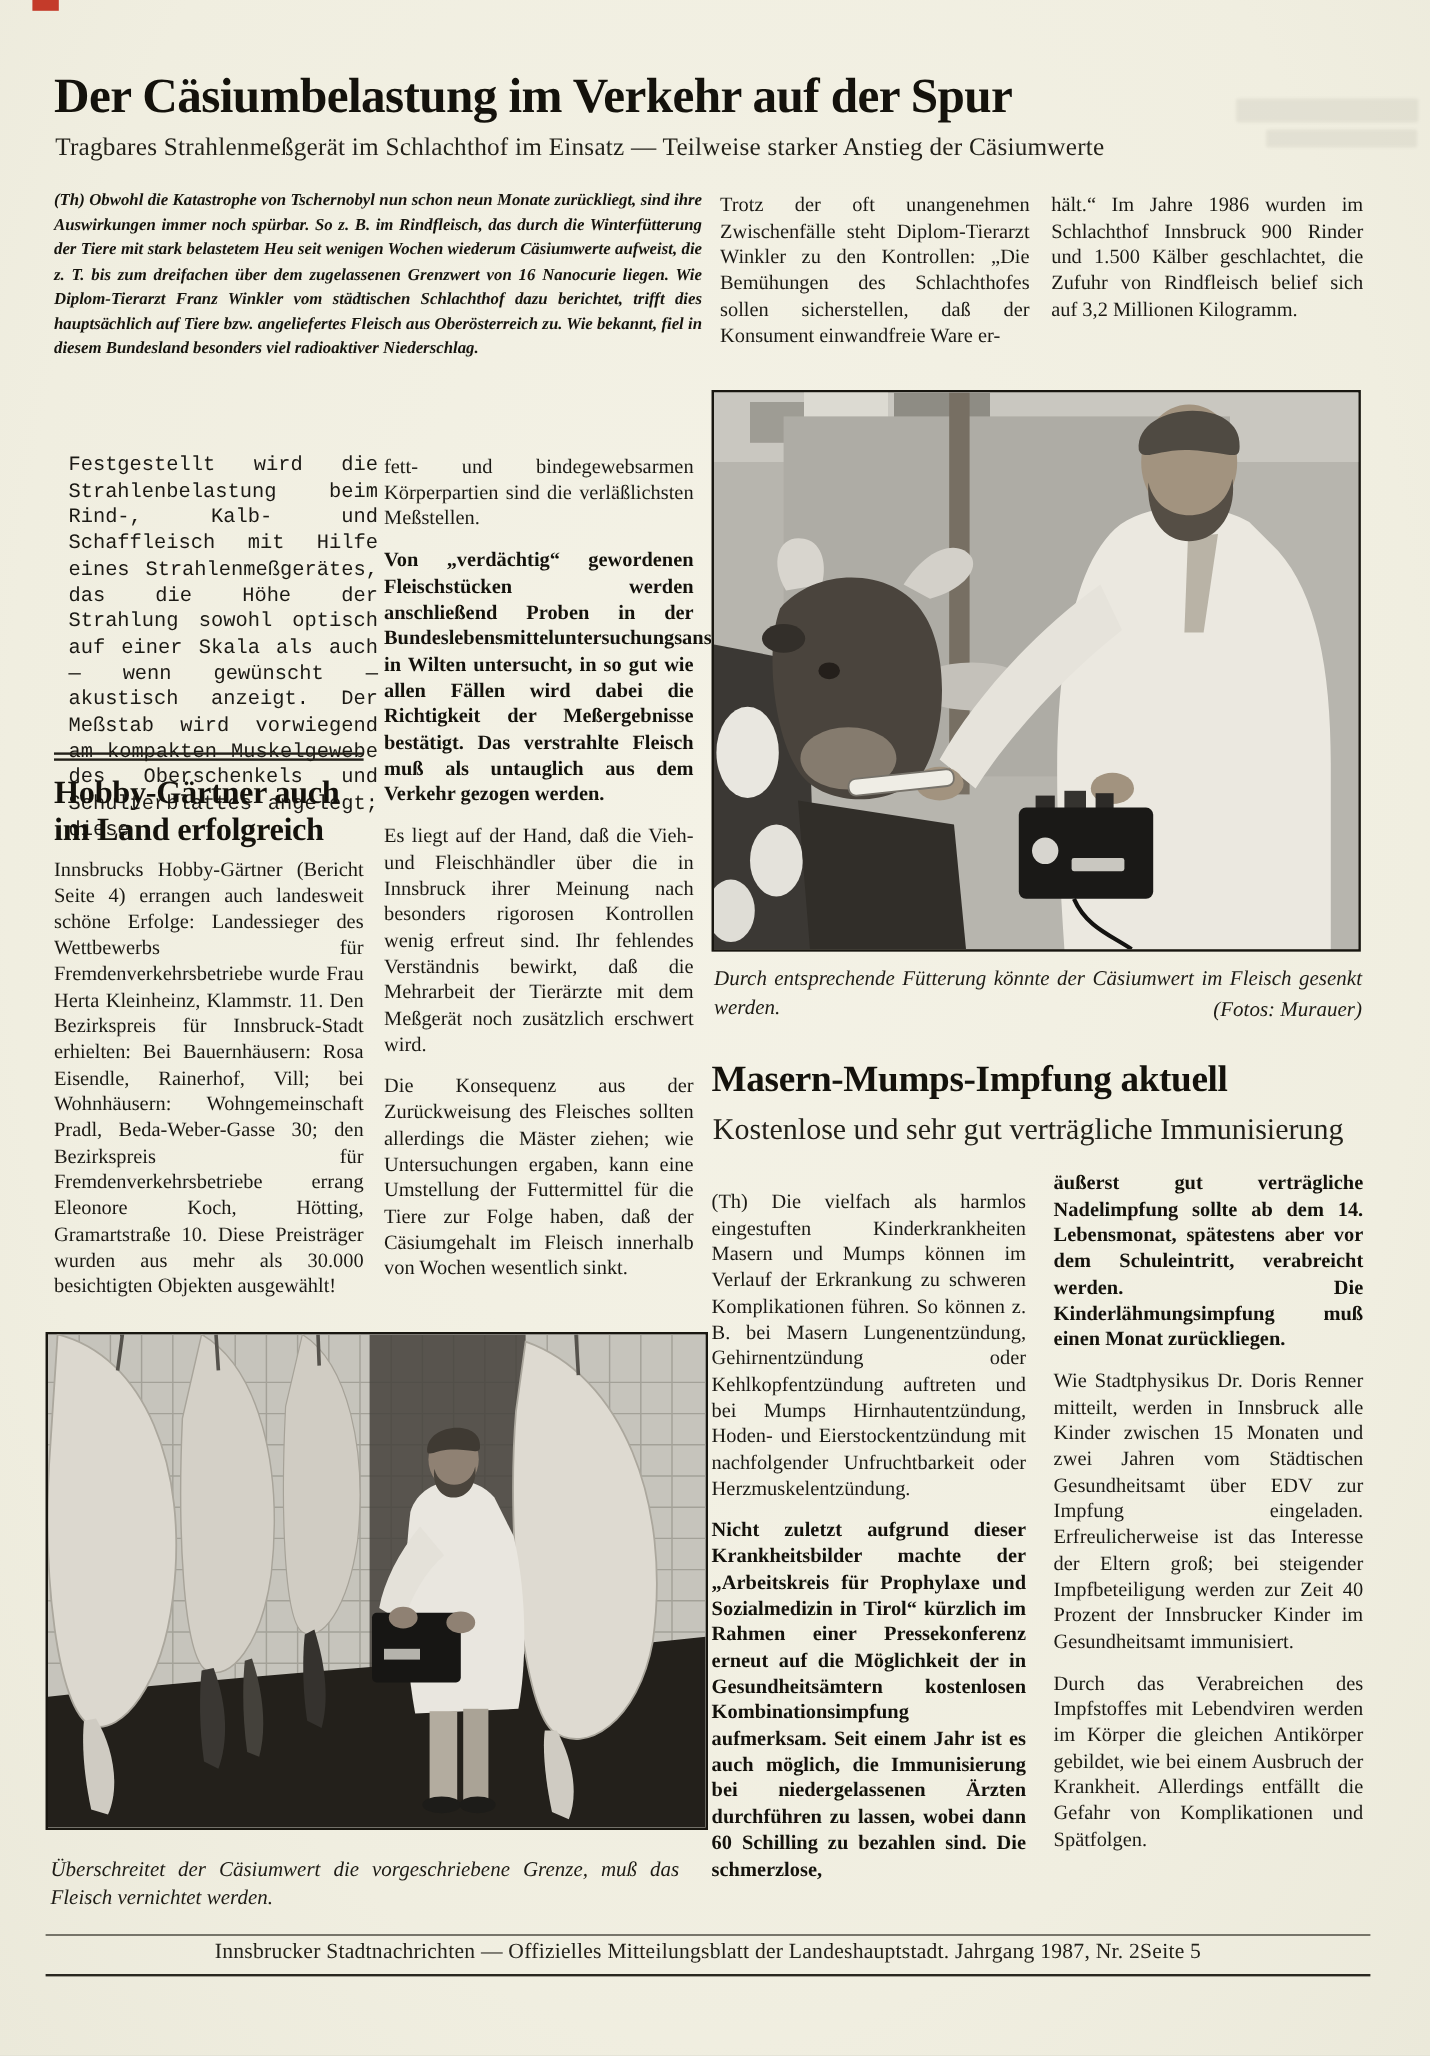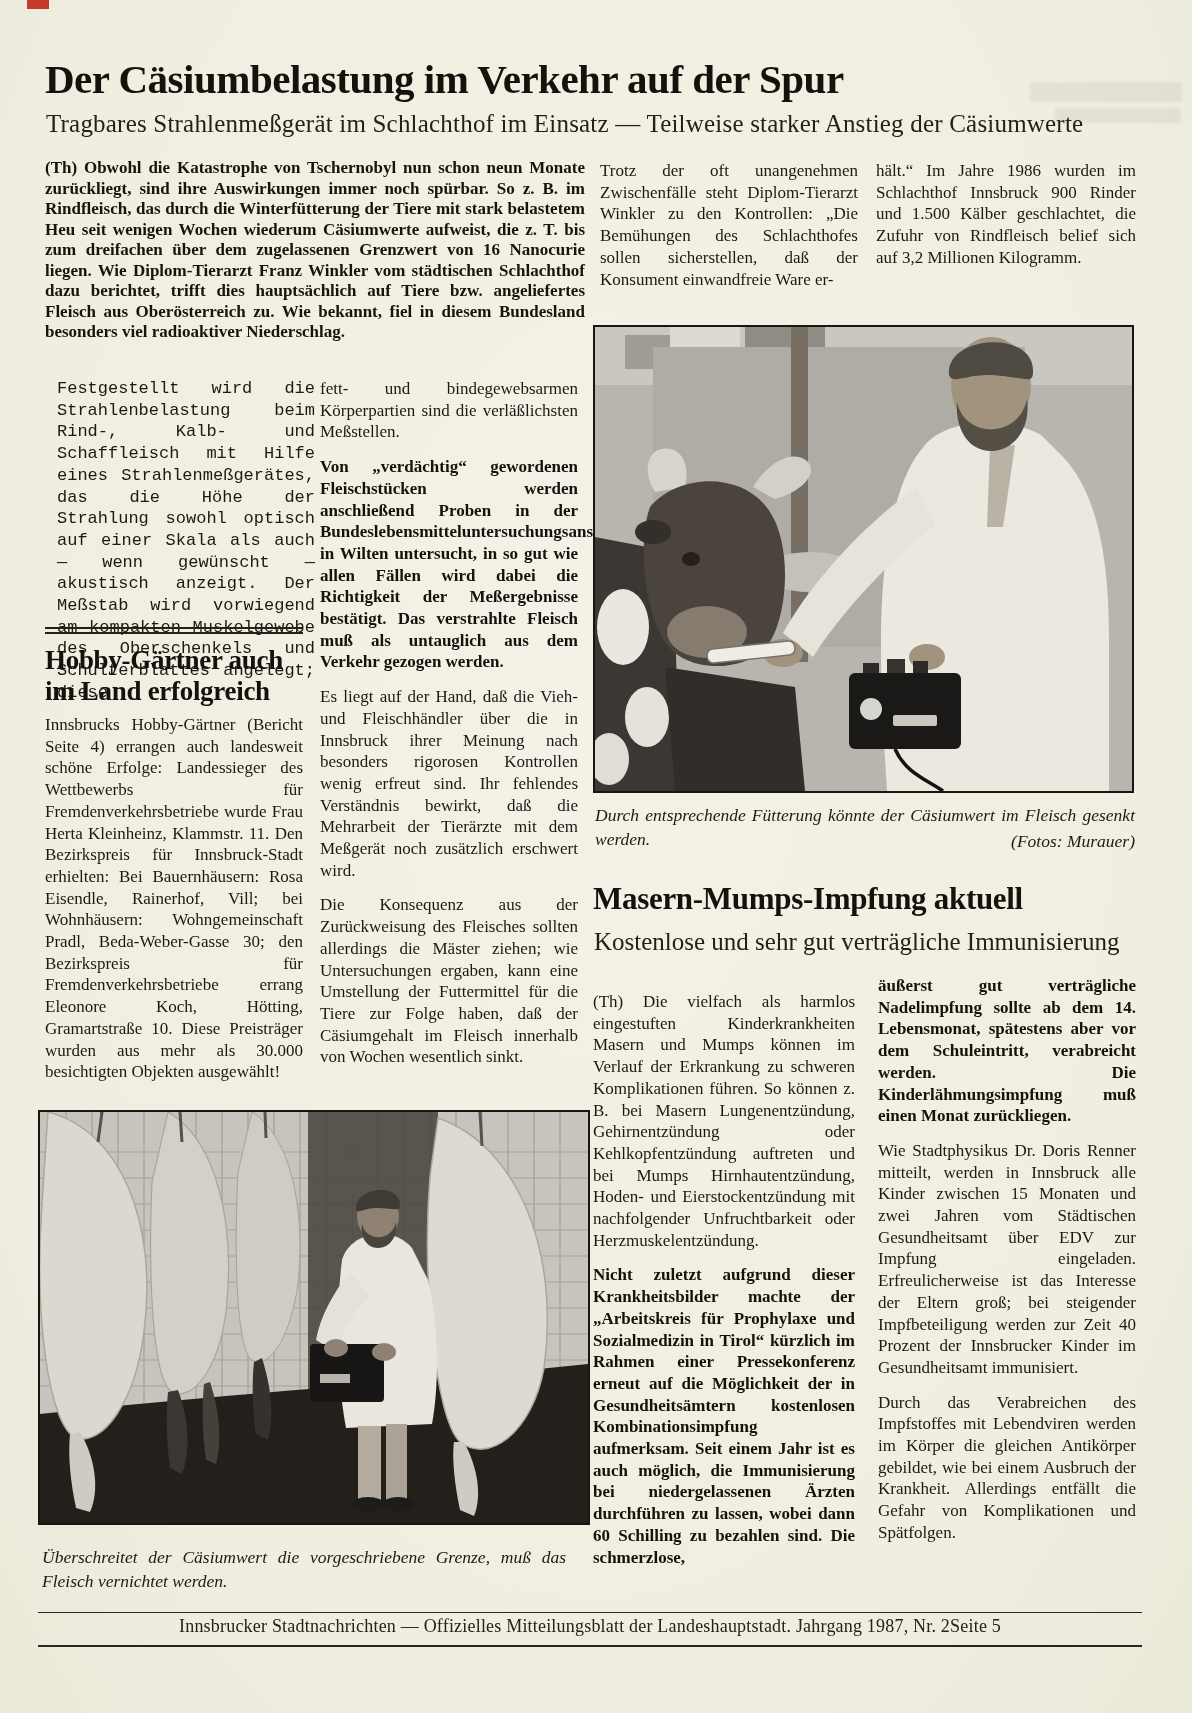--- a/index.html
+++ b/index.html
@@ -13,25 +13,25 @@
     font-family:"Liberation Serif", serif;
     color:#1b1914;
   }
   .abs{position:absolute;}
   
   .headline{
     font-weight:bold;font-size:41px;letter-spacing:-0.5px;
     color:#14120c;white-space:nowrap;
   }
   .subhead{
-    font-size:25px;color:#23211a;white-space:nowrap;letter-spacing:0.2px;
+    font-size:21px;color:#23211a;white-space:nowrap;letter-spacing:0.2px;
   }
   .lead{
-    font-weight:bold;font-size:17px;line-height:20.5px;
-    text-align:justify;color:#16140e;
+    font-weight:bold;font-size:14px;line-height:20.5px;
+    text-align:justify;color:#16140e;font-style:italic;
   }
   .bodycol{font-size:17px;line-height:21.7px;text-align:justify;}
   .bodycol p{margin:0 0 13px 0;}
   .bodycol p:last-child{margin-bottom:0;}
   .bold{font-weight:bold;color:#14120c;}
   .sect-head{
     font-weight:bold;font-size:27px;line-height:31px;color:#14120c;letter-spacing:-0.3px;
   }
   .big-head{
     font-weight:bold;font-size:31px;line-height:34px;color:#14120c;letter-spacing:-0.3px;white-space:nowrap;text-align:right;

